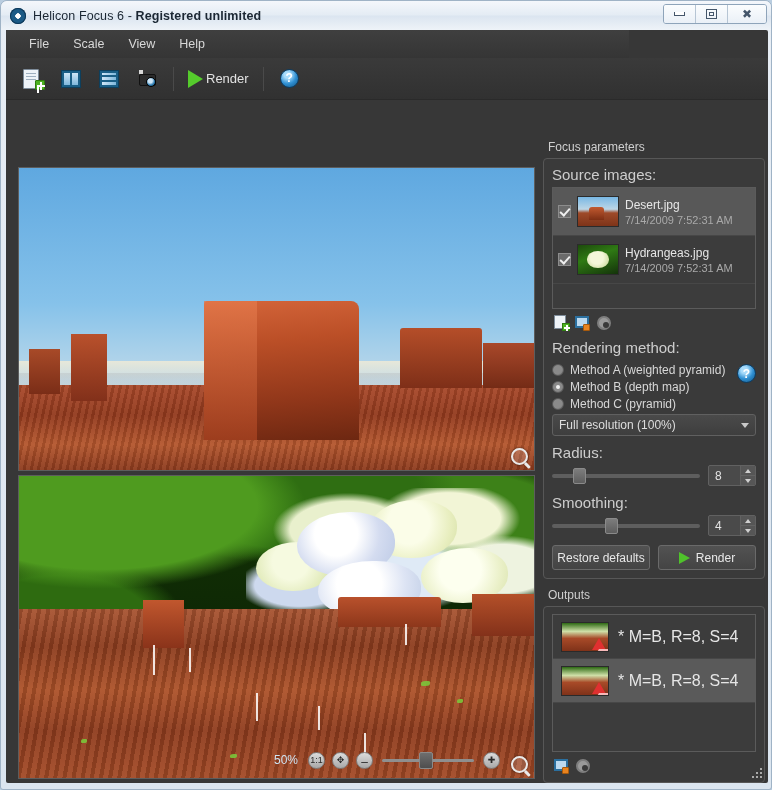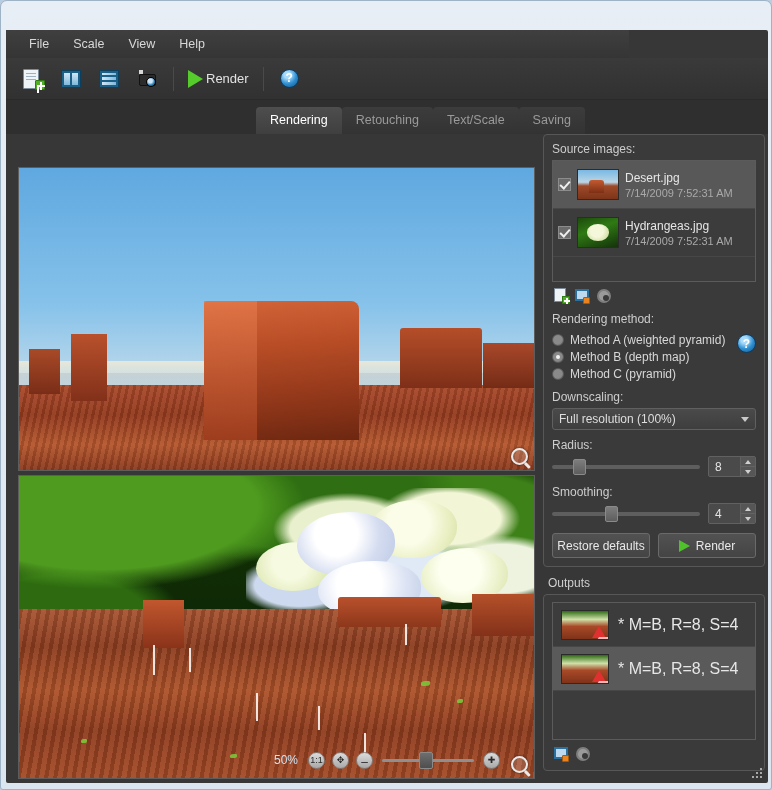--- a/index.html
+++ b/index.html
@@ -174,21 +174,21 @@
   .g3{left:78%;top:68%;width:9px;height:5px;}
   .g4{left:85%;top:74%;width:6px;height:4px;}
 
   
   .right-pane { position:absolute; left:537px; top:104px; width:222px; height:645px; }
   .group-title { font-size:12px; color:#cfcfcf; margin:6px 0 4px 5px; }
   .group-box {
     border:1px solid #575757; border-radius:4px; background:#3a3a3a;
     padding:7px 8px 8px 8px;
   }
-  .sub-label { font-size:12px; color:#cdcdcd; margin-bottom:4px; }
+  .sub-label { font-size:15px; color:#cdcdcd; margin-bottom:4px; }
   .list-box {
     border:1px solid #5b5b5b; background:#3c3c3c; height:122px; overflow:hidden;
   }
   .list-row {
     display:flex; align-items:center; gap:6px; height:48px; padding:0 5px;
     border-bottom:1px solid #474747; cursor:pointer;
   }
   .list-row.selected { background:#585858; }
   .chk {
     width:13px; height:13px; border:1px solid #8c8c8c; background:#6b6b6b;
@@ -297,20 +297,35 @@
   .mini-gear{position:absolute;left:1px;top:1px;width:14px;height:14px;border-radius:50%;background:#9a9a9a;border:2px solid #7e7e7e;
     box-shadow:0 0 0 2px rgba(0,0,0,0) ;}
   .mini-gear::after{content:"";position:absolute;left:4px;top:4px;width:6px;height:6px;border-radius:50%;background:#3a3a3a;}
   .help-sm{width:19px;height:19px;border-radius:50%;background:radial-gradient(circle at 38% 30%,#a9dcfb 0 20%,#2f8fd2 55%,#12527f 100%);border:1px solid #0c3d63;display:flex;align-items:center;justify-content:center;color:#fff;font-size:12px;font-weight:bold;cursor:pointer;}
 </style>
 </head>
 <body>
 
 <div class="window">
 
+  <div class="titlebar">
+    <div class="app-icon"></div>
+    <div class="title-text"><span>Helicon Focus 6</span><span> - </span><b>Registered unlimited</b></div>
+    <div class="win-btns">
+      <div class="win-btn">
+        <span class="gl-min"></span>
+      </div>
+      <div class="win-btn">
+        <span class="gl-max"></span>
+      </div>
+      <div class="win-btn">
+        <span class="gl-close">✖</span>
+      </div>
+    </div>
+  </div>
 
   <div class="app-body">
 
     <div class="menubar">
       <div class="menu-item">File</div>
       <div class="menu-item">Scale</div>
       <div class="menu-item">View</div>
       <div class="menu-item">Help</div>
     </div>
 
@@ -350,26 +365,20 @@
         <span class="render-label">Render</span>
       </div>
       <div class="tb-sep"></div>
       <div class="tb-btn">
         <span class="ic">
           <span class="ic-help">?</span>
         </span>
       </div>
     </div>
 
-    <div class="tabstrip">
-      <div class="tab active">Rendering</div>
-      <div class="tab">Retouching</div>
-      <div class="tab">Text/Scale</div>
-      <div class="tab">Saving</div>
-    </div>
 
     <div class="left-pane">
 
       <div class="preview top">
         <div class="desert">
           <div class="haze"></div>
           <div class="d-sun"></div>
           <div class="ground"></div>
           <div class="mesa m-left2"></div>
           <div class="mesa m-left"></div>
@@ -403,20 +412,21 @@
             <div class="grn g2"></div>
             <div class="grn g3"></div>
             <div class="grn g4"></div>
         </div>
         <div class="magnifier"></div>
       </div>
     </div>
 
     <div class="right-pane">
 
+      <div class="group-title">Focus parameters</div>
 
       <div class="group-box">
         <div class="sub-label">Source images:</div>
 
         <div class="list-box">
           <div class="list-row selected">
             <span class="chk"></span>
             <span class="thumb thumb-desert"></span>
             <span class="file-meta">
               <span class="file-name">Desert.jpg</span>
@@ -460,21 +470,20 @@
               <span class="radio-label">Method B (depth map)</span>
             </div>
             <div class="radio-row">
               <span class="radio"></span>
               <span class="radio-label">Method C (pyramid)</span>
             </div>
           </div>
           <div class="help-sm" style="margin-top:4px;">?</div>
         </div>
 
-        <div class="sub-label" style="margin-top:6px">Downscaling:</div>
         <div class="combo">
           <span>Full resolution (100%)</span>
           <span class="caret"></span>
         </div>
 
         <div class="sub-label" style="margin-top:8px">Radius:</div>
         <div class="slider-row">
           <span class="track">
               <i class="knob" style="left:14%"></i>
             </span>

